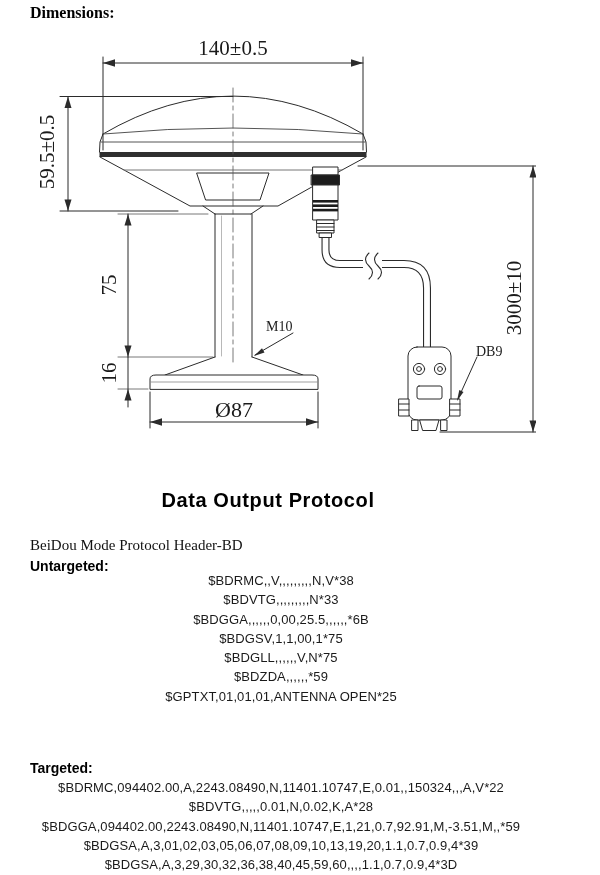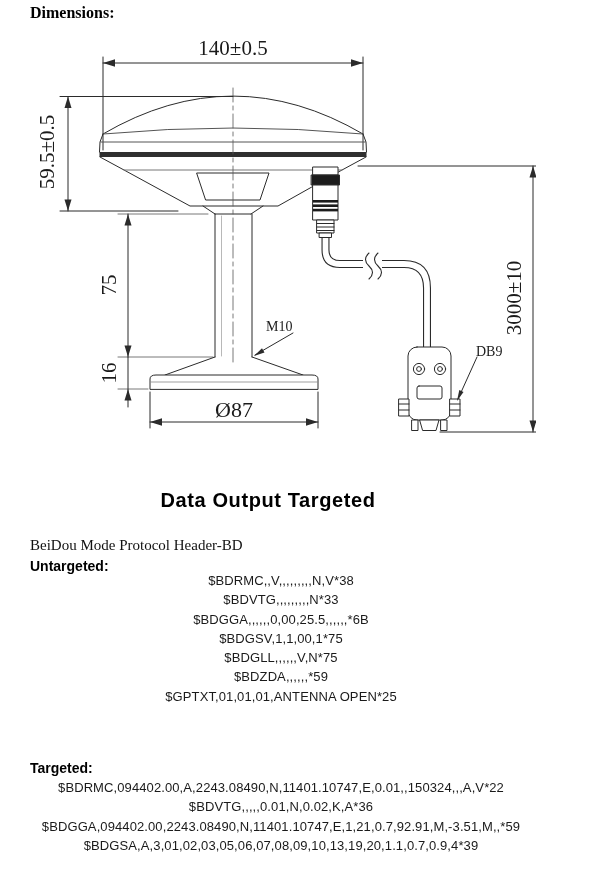--- a/index.html
+++ b/index.html
@@ -165,38 +165,39 @@
     <text class="dimtxt" x="233" y="55" text-anchor="middle">140±0.5</text>
     <text class="dimtxt" x="54" y="152" text-anchor="middle" transform="rotate(-90 54 152)">59.5±0.5</text>
     <text class="dimtxt" x="116" y="285" text-anchor="middle" transform="rotate(-90 116 285)">75</text>
     <text class="dimtxt" x="116" y="373" text-anchor="middle" transform="rotate(-90 116 373)">16</text>
     <text class="dimtxt-dia" x="234" y="417" text-anchor="middle">Ø87</text>
     <text class="dimtxt-sm" x="266" y="331" text-anchor="start">M10</text>
     <text class="dimtxt-sm" x="476" y="356" text-anchor="start" font-size="15">DB9</text>
     <text class="dimtxt" x="521" y="298" text-anchor="middle" transform="rotate(-90 521 298)">3000±10</text>
   </svg>
 
-  <div class="proto-title">Data Output Targeted</div>
+  <div class="proto-title">Data Output Protocol</div>
 
   <div class="mode-header">BeiDou Mode Protocol Header-BD</div>
 
   <div class="section-label lbl-untargeted">Untargeted:</div>
 
   <div class="nmea-block blk-untargeted">
     <div>$BDRMC,,V,,,,,,,,,N,V*38</div>
     <div>$BDVTG,,,,,,,,,N*33</div>
     <div>$BDGGA,,,,,,0,00,25.5,,,,,,*6B</div>
     <div>$BDGSV,1,1,00,1*75</div>
     <div>$BDGLL,,,,,,V,N*75</div>
     <div>$BDZDA,,,,,,*59</div>
     <div>$GPTXT,01,01,01,ANTENNA OPEN*25</div>
   </div>
 
   <div class="section-label lbl-targeted">Targeted:</div>
 
   <div class="nmea-block blk-targeted">
     <div>$BDRMC,094402.00,A,2243.08490,N,11401.10747,E,0.01,,150324,,,A,V*22</div>
-    <div>$BDVTG,,,,,0.01,N,0.02,K,A*36</div>
+    <div>$BDVTG,,,,,0.01,N,0.02,K,A*28</div>
     <div>$BDGGA,094402.00,2243.08490,N,11401.10747,E,1,21,0.7,92.91,M,-3.51,M,,*59</div>
     <div>$BDGSA,A,3,01,02,03,05,06,07,08,09,10,13,19,20,1.1,0.7,0.9,4*39</div>
+    <div>$BDGSA,A,3,29,30,32,36,38,40,45,59,60,,,,1.1,0.7,0.9,4*3D</div>
   </div>
 
 </div>
 
 </body></html>

